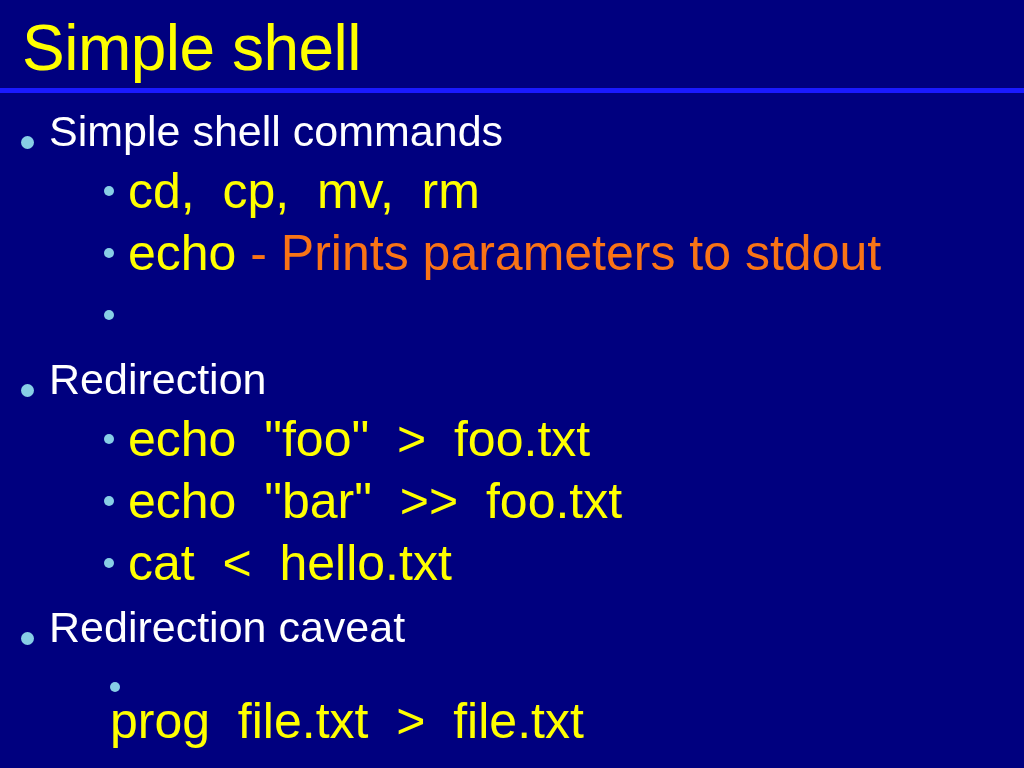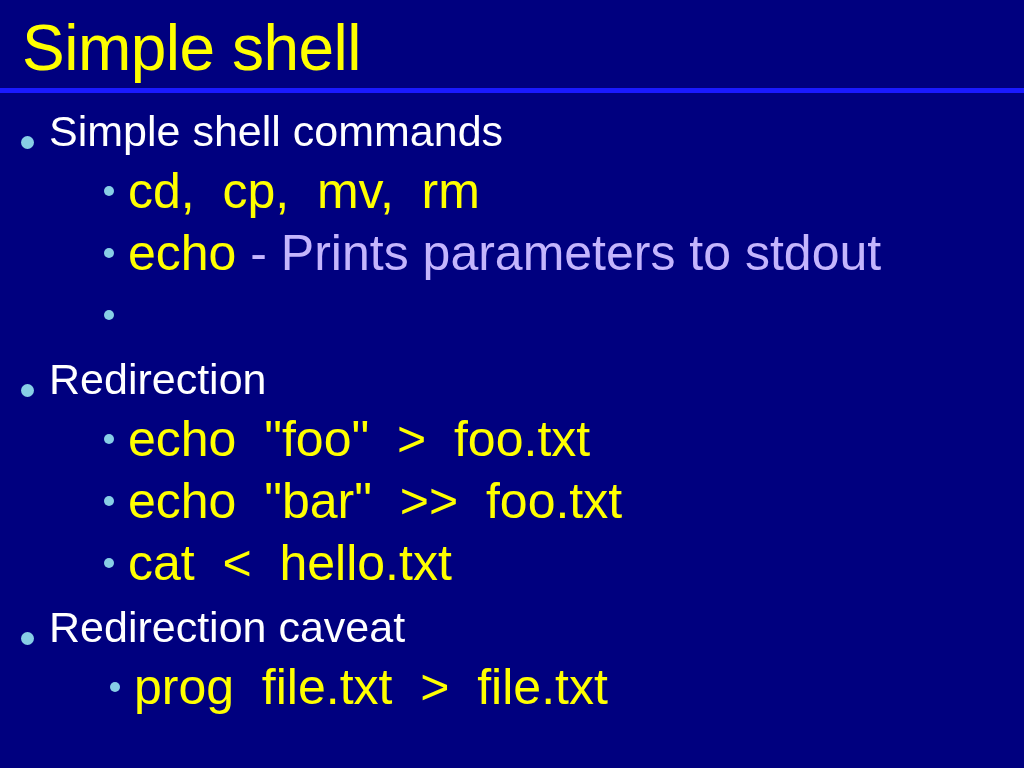--- a/index.html
+++ b/index.html
@@ -65,20 +65,21 @@
     padding-left: 21px;
     height: 62px;
     align-items: center;
   }
   .bullet-row.lvl2 {
     padding-left: 104px;
     height: 62px;
   }
   .bullet-row.lvl2.extra-indent {
     padding-left: 110px;
+    flex-direction: column;
   }
 
   .dot {
     flex: 0 0 auto;
     border-radius: 50%;
     background: #87cee6;
   }
   .lvl1 .dot {
     width: 13px;
     height: 13px;
@@ -104,21 +105,21 @@
   .lvl2 .text {
     font-size: 50px;
     line-height: 58px;
     color: #ffff00;
   }
   .cmd {
     color: #ffff00;
     text-align: right;
   }
   .desc {
-    color: #c4b5fd;
+    color: #f97316;
   }
 </style>
 </head>
 <body>
 
 <div class="slide">
 
   <div class="title-area">
     <div class="slide-title">Simple shell</div>
     <div class="title-rule"></div>

